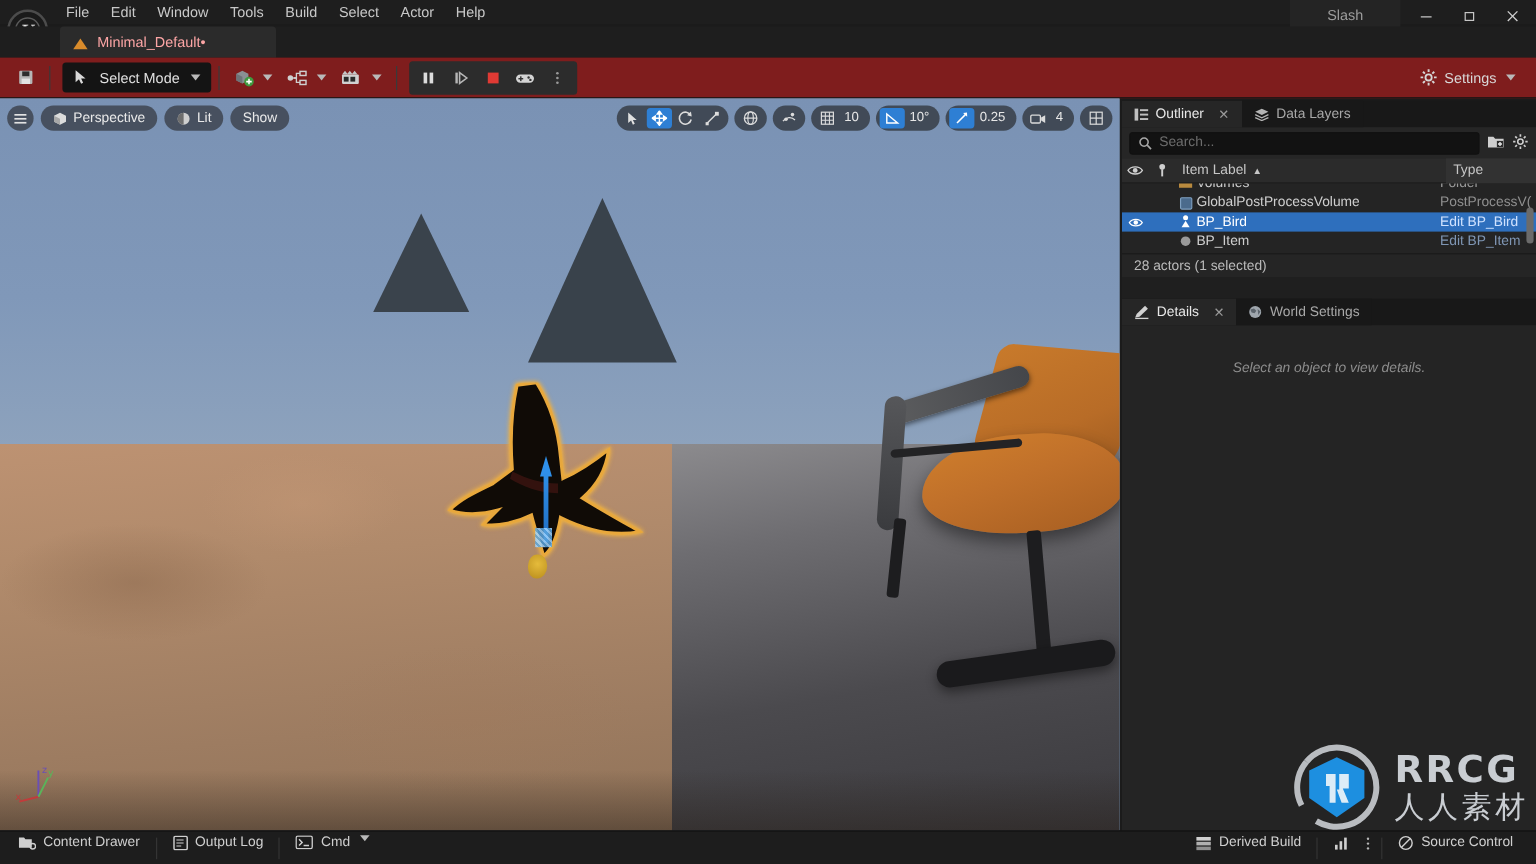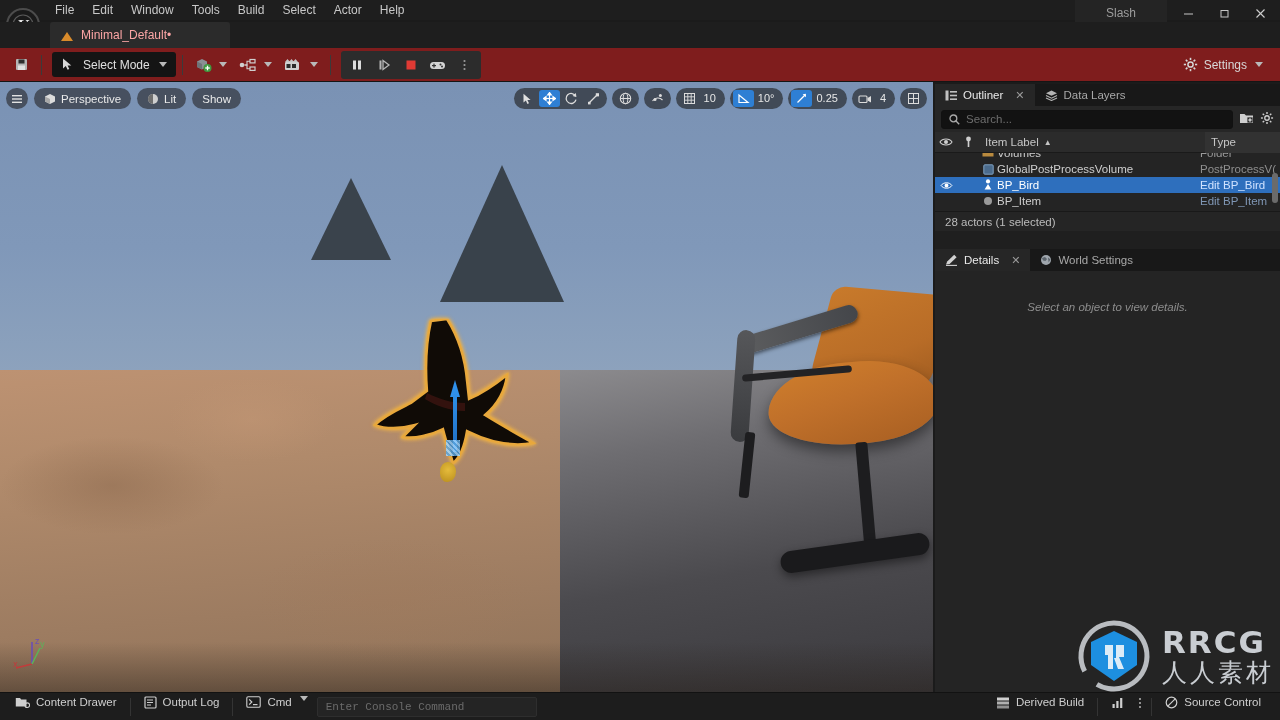--- a/index.html
+++ b/index.html
@@ -866,23 +866,20 @@
     <div class="sb-sep"></div>
     <div class="sb-btn">
       <svg width="15" height="12" viewBox="0 0 15 12">
         <rect x="0.8" y="0.8" width="13.4" height="10.4" rx="1.3" fill="none" stroke="#cfcfcf" stroke-width="1.1"></rect>
         <path d="M3.2 3.4 L5.8 6 L3.2 8.6" fill="none" stroke="#cfcfcf" stroke-width="1.2"></path>
         <line x1="7" y1="8.6" x2="11.5" y2="8.6" stroke="#cfcfcf" stroke-width="1.2"></line>
       </svg>
       <span>Cmd</span>
       <span class="caret"></span>
     </div>
-    <div class="cmd-input">
-      <span>Enter Console Command</span>
-    </div>
 
     <div class="sb-right">
       <div class="sb-btn">
         <svg width="14" height="13" viewBox="0 0 14 13">
           <rect x="1" y="1.5" width="12" height="3" fill="#cfcfcf"></rect>
           <rect x="1" y="5.5" width="12" height="3" fill="#b0b0b0"></rect>
           <rect x="1" y="9.5" width="12" height="3" fill="#909090"></rect>
         </svg>
         <span>Derived Build</span>
       </div>

